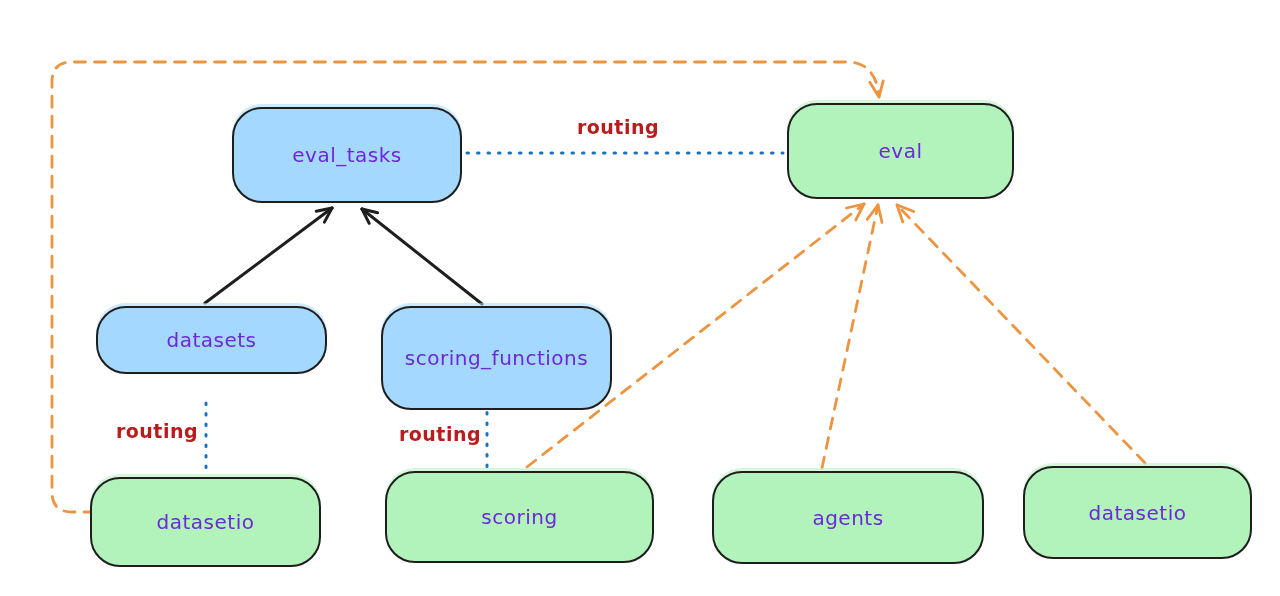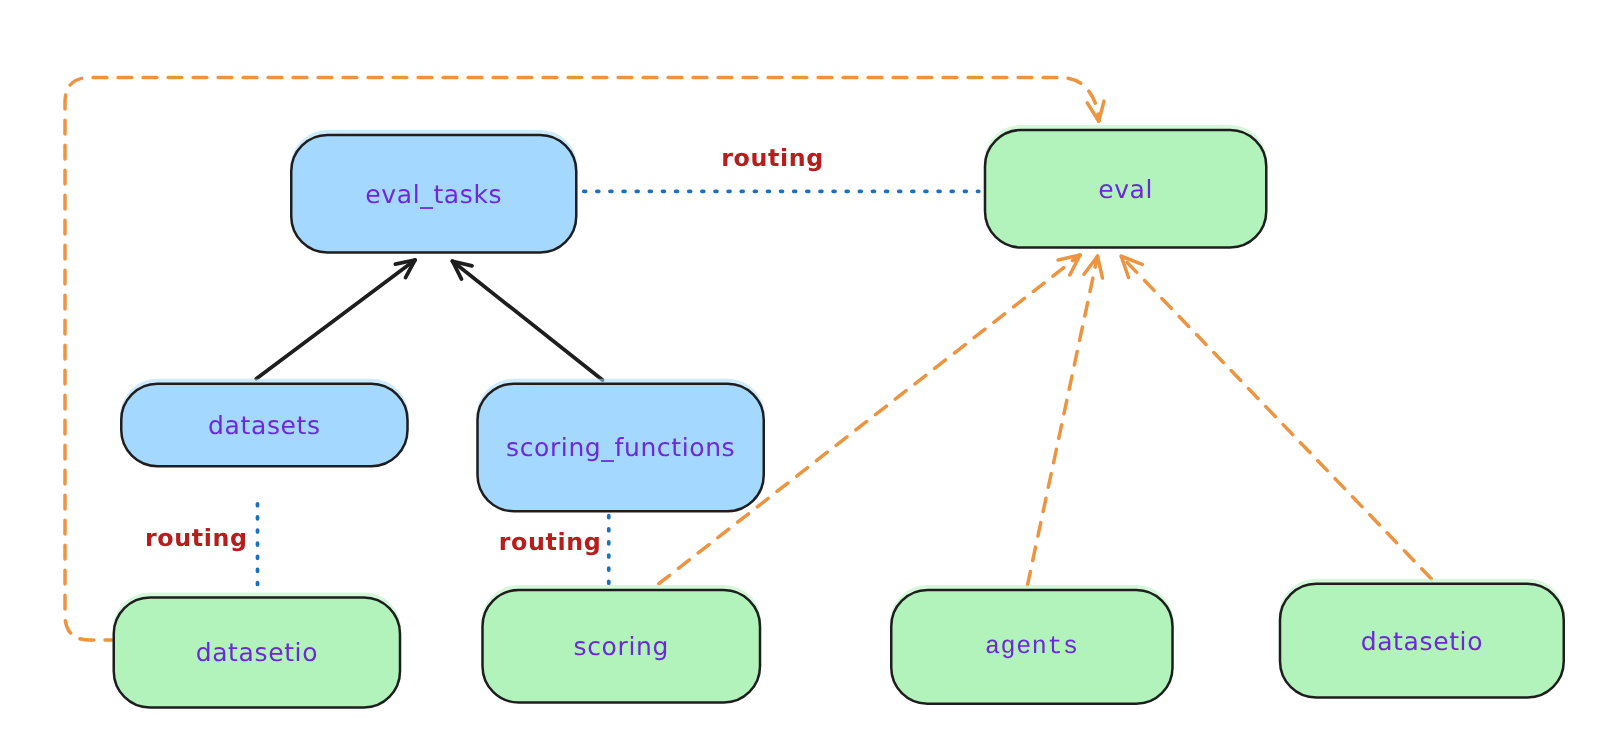--- a/index.html
+++ b/index.html
@@ -101,25 +101,25 @@
   </div>
 
   <div class="node blue" style="left:381px; top:306px; width:231px; height:104px;">
     <span>scoring_functions</span>
   </div>
 
   <div class="node green" style="left:90px; top:477px; width:231px; height:90px;">
     <span>datasetio</span>
   </div>
 
-  <div class="node green" style="left:385px; top:471px; width:224px; height:92px;">
+  <div class="node green" style="left:385px; top:471px; width:269px; height:92px;">
     <span>scoring</span>
   </div>
 
-  <div class="node green" style="left:712px; top:471px; width:227px; height:93px;font-family:Liberation Mono, monospace;">
+  <div class="node green" style="left:712px; top:471px; width:272px; height:93px;">
     <span>agents</span>
   </div>
 
   <div class="node green" style="left:1023px; top:466px; width:229px; height:93px;">
     <span>datasetio</span>
   </div>
 
   <div class="edge-label" style="left:558px; top:116px;">routing</div>
 
   <div class="edge-label" style="left:97px; top:420px;">routing</div>

